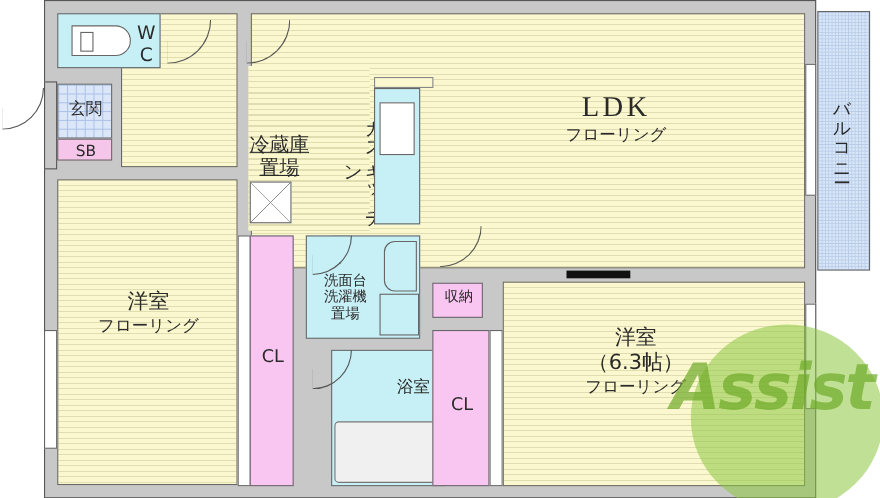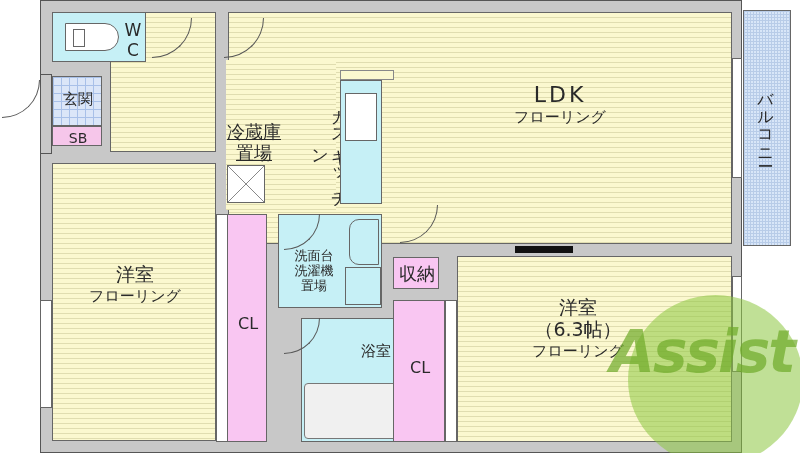--- a/index.html
+++ b/index.html
@@ -91,39 +91,39 @@
 </div>
 <div class="abs door-arc" style="left:284px;top:214px;width:36px;height:36px;"></div>
 
 <div class="abs water" style="left:278px;top:318px;width:104px;height:124px;border:1px solid #666;margin-left:23px;">
   <div class="abs label" style="left:46px;top:24px;width:56px;font-size:15px;">浴室</div>
   <div class="abs" style="left:2px;top:64px;width:98px;height:56px;background:#f0f0f0;border:1px solid #777;border-radius:4px;"></div>
 </div>
 <div class="abs door-arc" style="left:284px;top:318px;width:36px;height:36px;"></div>
 
 <div class="abs closet" style="left:393px;top:257px;width:46px;height:32px;">
-  <div class="abs label" style="left:0;top:6px;width:46px;font-size:18px;">収納</div>
+  <div class="abs label" style="left:0;top:6px;width:46px;font-size:13px;">収納</div>
 </div>
 <div class="abs door-arc" style="left:400px;top:205px;width:38px;height:38px;"></div>
 
 <div class="abs closet" style="left:393px;top:300px;width:52px;height:142px;">
   <div class="abs label" style="left:0;top:58px;width:52px;font-size:16px;">CL</div>
 </div>
 <div class="abs white" style="left:445px;top:300px;width:12px;height:142px;border:1px solid #666;"></div>
 
 <div class="abs floor" style="left:457px;top:256px;width:275px;height:186px;border:1px solid #666;">
   <div class="abs label" style="left:30px;top:40px;width:180px;">
     <div style="font-size:19px;">洋室</div>
     <div style="font-size:19px;">（6.3帖）</div>
     <div style="font-size:15px;margin-top:2px;">フローリング</div>
   </div>
 </div>
 
 <div class="abs label" style="left:460px;top:82px;width:200px;">
-  <div style="font-size:22px;letter-spacing:3px;">LDK</div>
+  <div style="font-size:26px;letter-spacing:3px;font-family:Liberation Serif, serif;">LDK</div>
   <div style="font-size:15px;margin-top:2px;">フローリング</div>
 </div>
 <div class="abs" style="left:515px;top:246px;width:58px;height:7px;background:#111;"></div>
 
 <div class="abs white" style="left:732px;top:58px;width:10px;height:120px;border:1px solid #666;"></div>
 <div class="abs balc" style="left:743px;top:10px;width:48px;height:236px;">
   <div class="abs label vtext" style="left:12px;top:70px;font-size:16px;">バルコニー</div>
 </div>
 <div class="abs white" style="left:732px;top:276px;width:10px;height:96px;border:1px solid #666;"></div>
 

